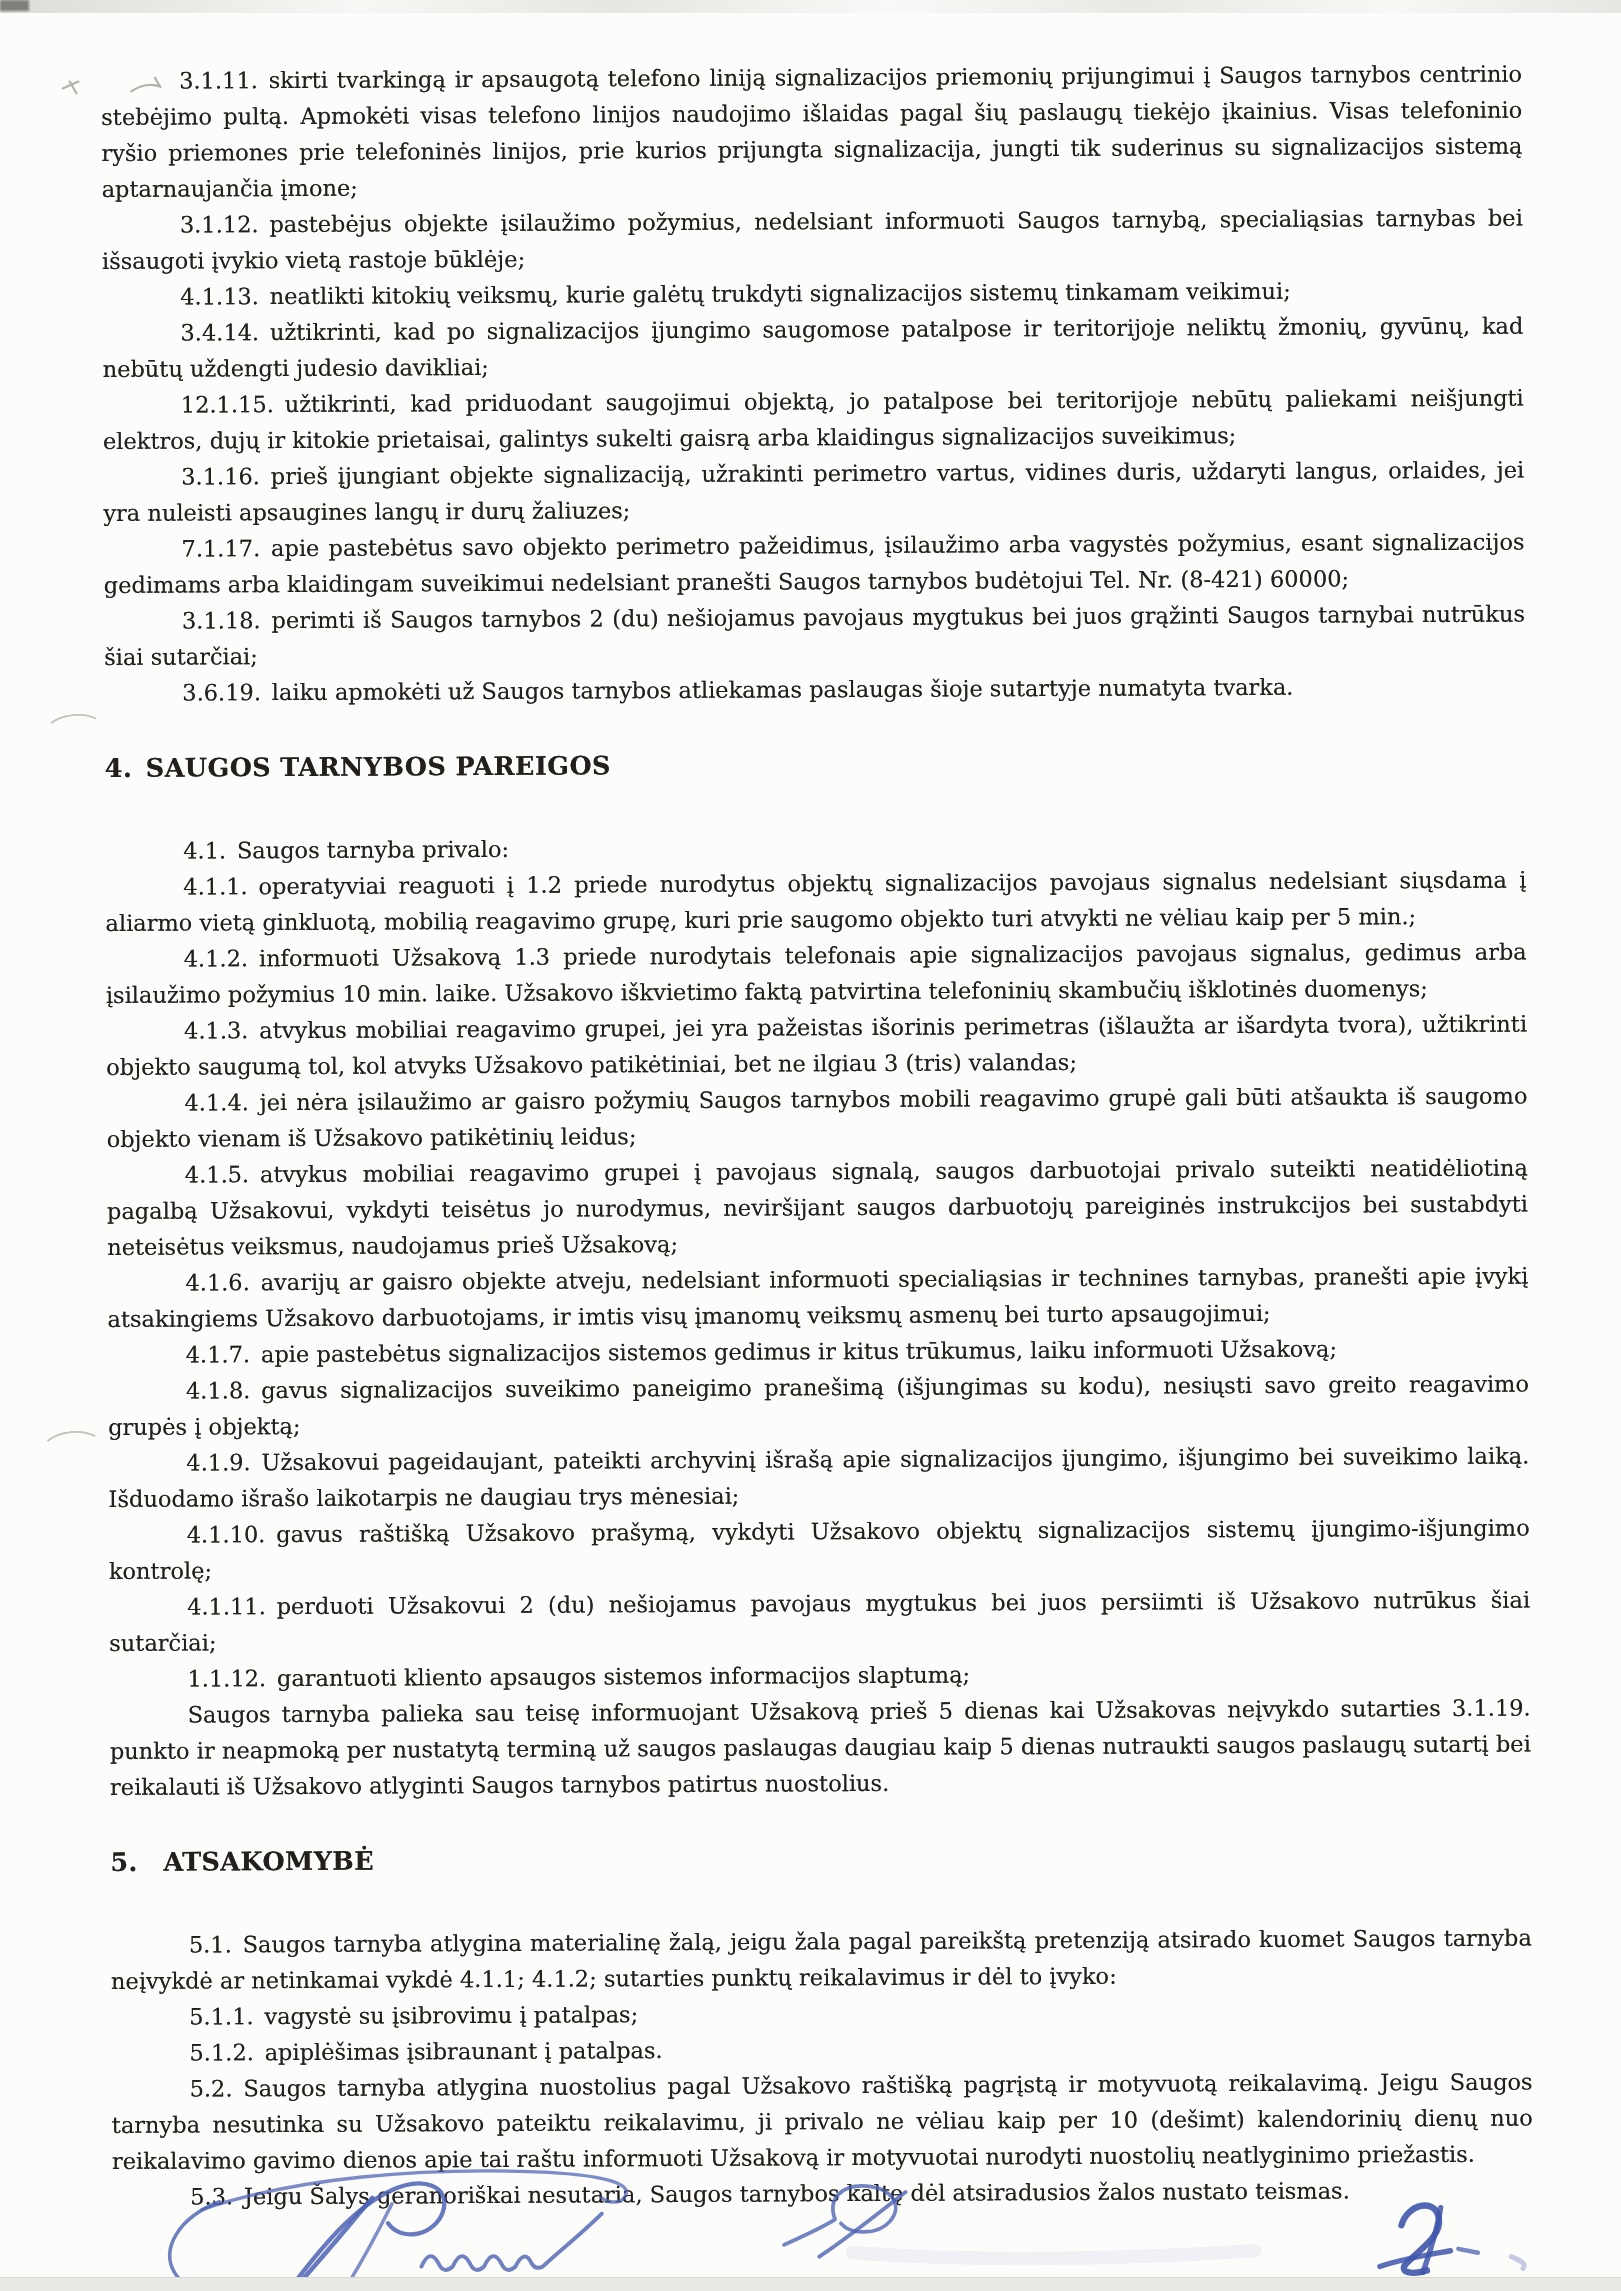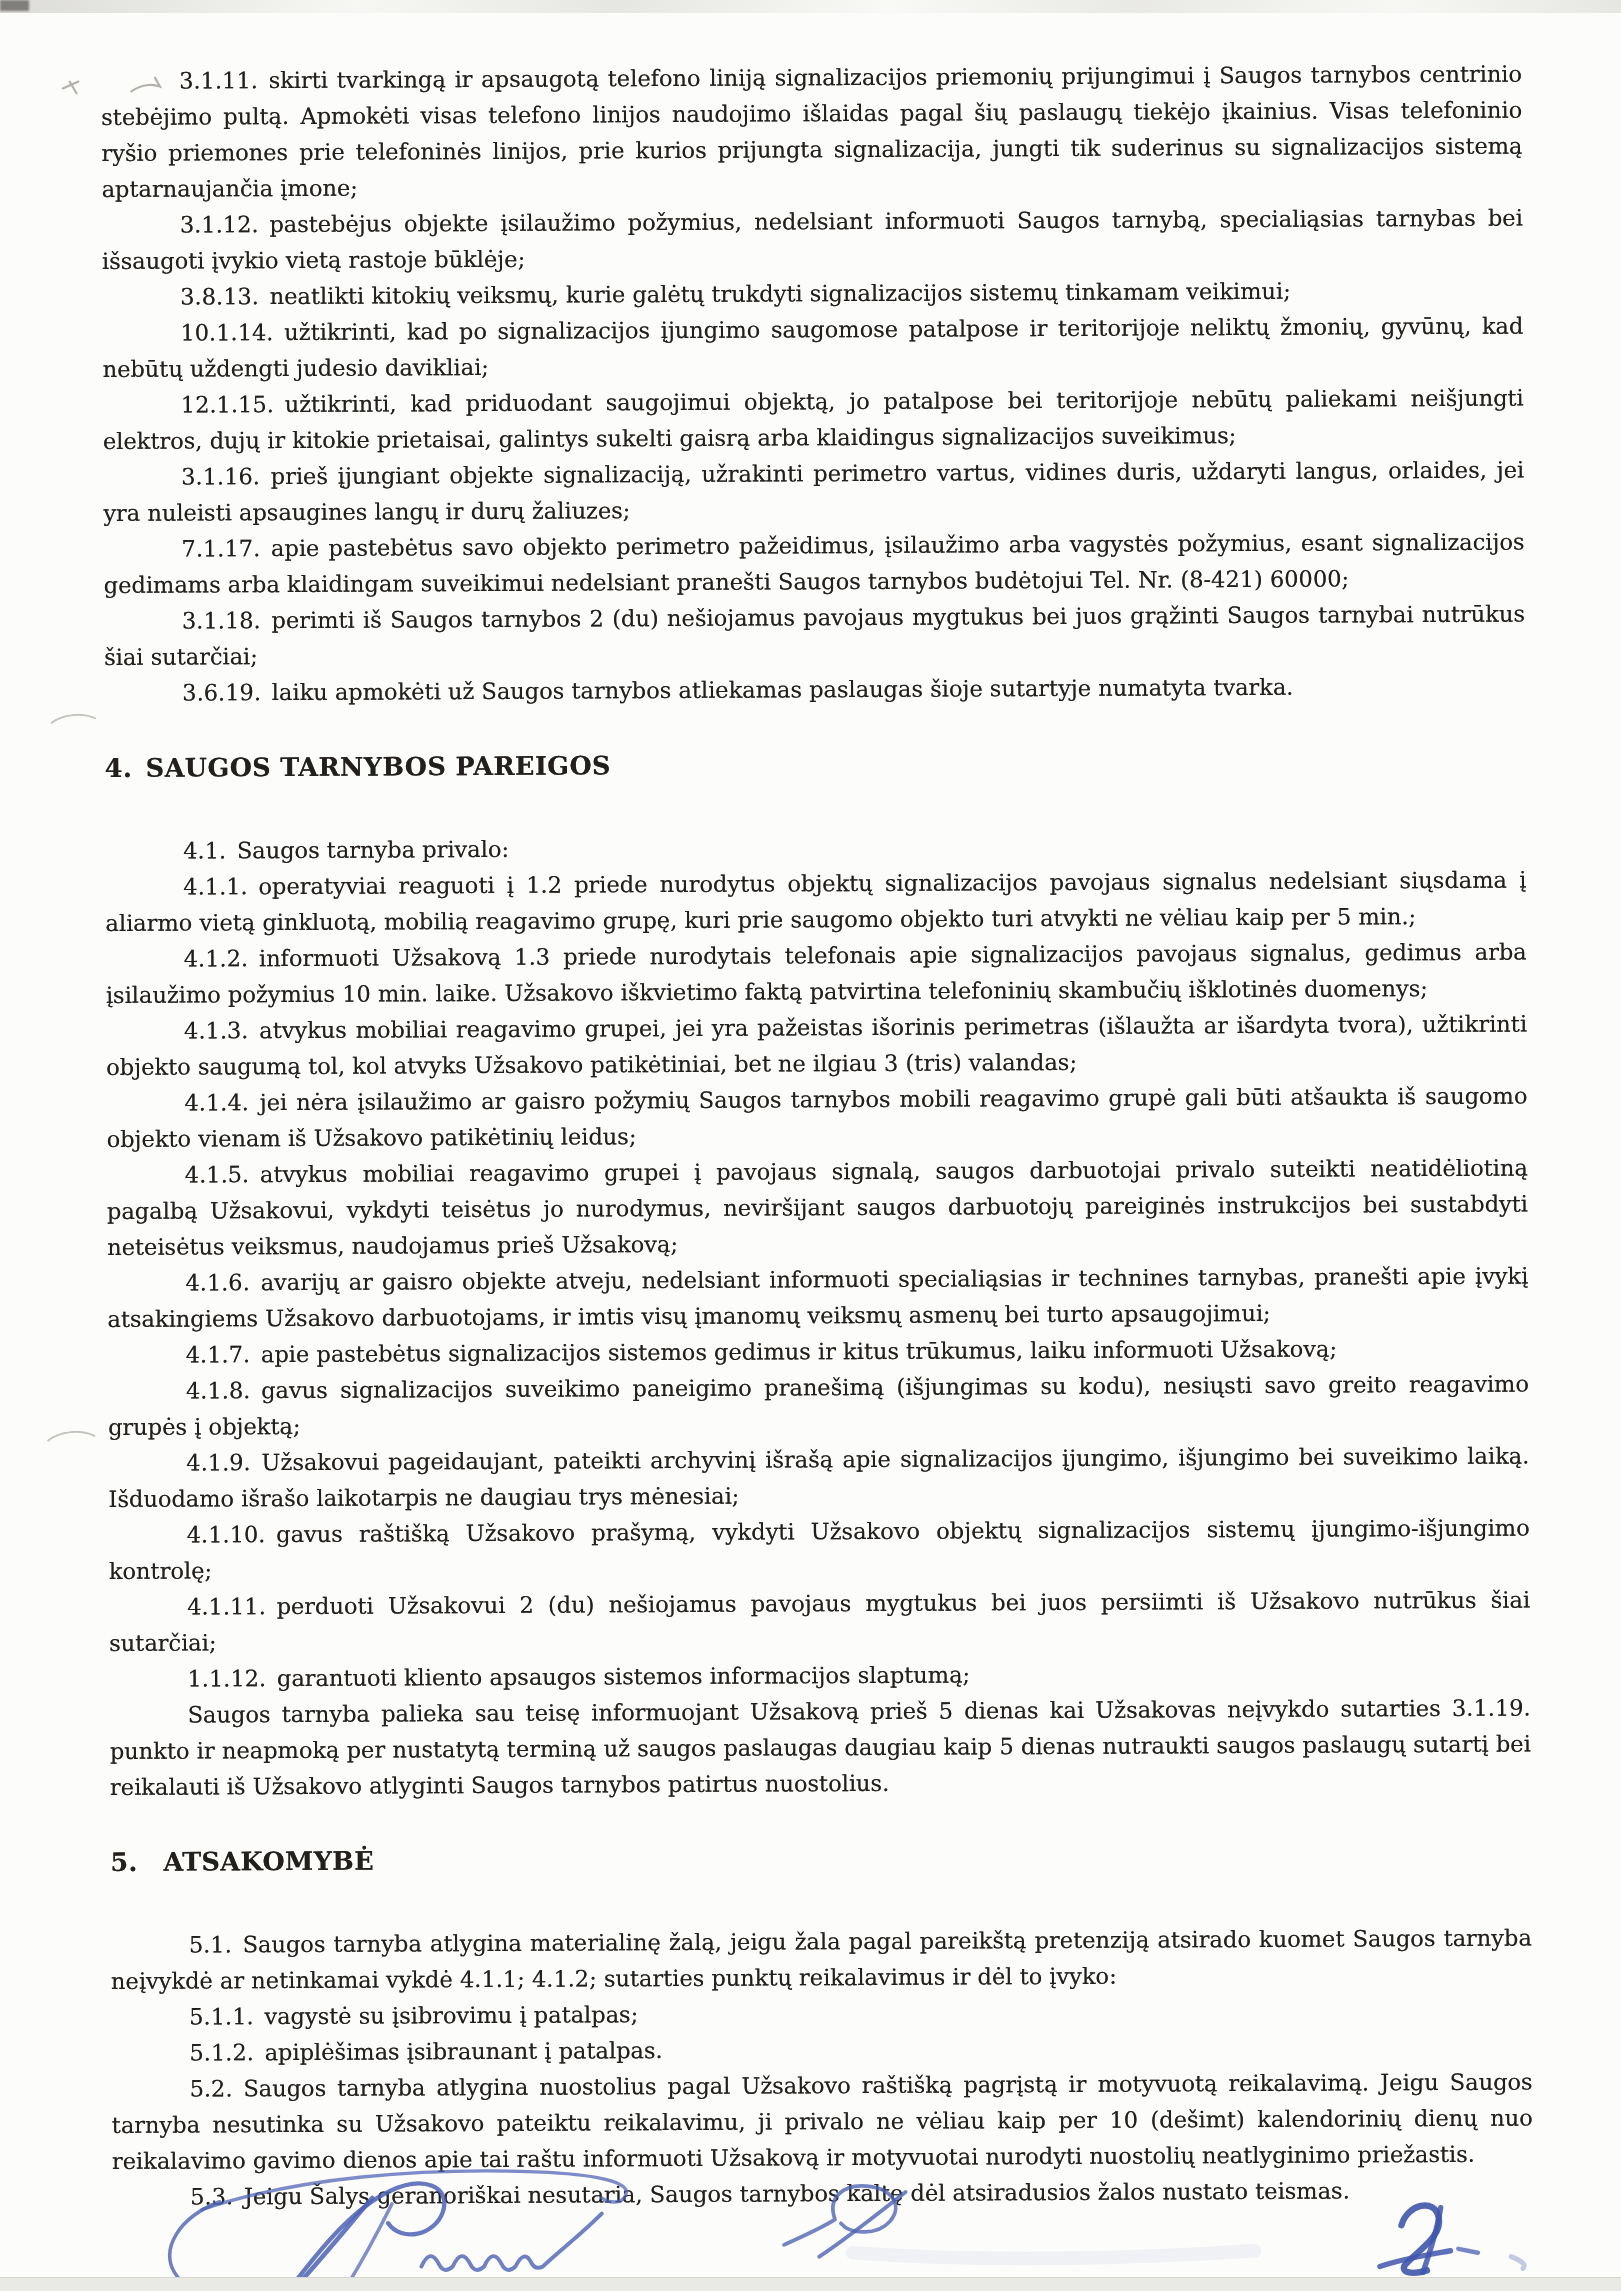--- a/index.html
+++ b/index.html
@@ -73,22 +73,22 @@
   <svg id="pencil-marks" class="overlay" width="255" height="118" viewBox="0 0 260 120">
     <g stroke="#9a988f" stroke-width="2.2" fill="none" stroke-linecap="round" opacity=".75">
       <path d="M 64,90 L 80,83 M 71,83 L 78,95"></path>
       <path d="M 134,93 C 144,86 155,85 163,88 L 158,79"></path>
     </g>
   </svg>
 
   <div class="content" id="document-body">
       <p class="para"><span class="c-num">3.1.11.</span><span class="c-text">skirti tvarkingą ir apsaugotą telefono liniją signalizacijos priemonių prijungimui į Saugos tarnybos centrinio stebėjimo pultą. Apmokėti visas telefono linijos naudojimo išlaidas pagal šių paslaugų tiekėjo įkainius. Visas telefoninio ryšio priemones prie telefoninės linijos, prie kurios prijungta signalizacija, jungti tik suderinus su signalizacijos sistemą aptarnaujančia įmone;</span></p>
       <p class="para"><span class="c-num">3.1.12.</span><span class="c-text">pastebėjus objekte įsilaužimo požymius, nedelsiant informuoti Saugos tarnybą, specialiąsias tarnybas bei išsaugoti įvykio vietą rastoje būklėje;</span></p>
-      <p class="para"><span class="c-num">3.8.13.</span><span class="c-text">neatlikti kitokių veiksmų, kurie galėtų trukdyti signalizacijos sistemų tinkamam veikimui;</span></p>
-      <p class="para"><span class="c-num">10.1.14.</span><span class="c-text">užtikrinti, kad po signalizacijos įjungimo saugomose patalpose ir teritorijoje neliktų žmonių, gyvūnų, kad nebūtų uždengti judesio davikliai;</span></p>
+      <p class="para"><span class="c-num">4.1.13.</span><span class="c-text">neatlikti kitokių veiksmų, kurie galėtų trukdyti signalizacijos sistemų tinkamam veikimui;</span></p>
+      <p class="para"><span class="c-num">3.4.14.</span><span class="c-text">užtikrinti, kad po signalizacijos įjungimo saugomose patalpose ir teritorijoje neliktų žmonių, gyvūnų, kad nebūtų uždengti judesio davikliai;</span></p>
       <p class="para"><span class="c-num">12.1.15.</span><span class="c-text">užtikrinti, kad priduodant saugojimui objektą, jo patalpose bei teritorijoje nebūtų paliekami neišjungti elektros, dujų ir kitokie prietaisai, galintys sukelti gaisrą arba klaidingus signalizacijos suveikimus;</span></p>
       <p class="para"><span class="c-num">3.1.16.</span><span class="c-text">prieš įjungiant objekte signalizaciją, užrakinti perimetro vartus, vidines duris, uždaryti langus, orlaides, jei yra nuleisti apsaugines langų ir durų žaliuzes;</span></p>
       <p class="para"><span class="c-num">7.1.17.</span><span class="c-text">apie pastebėtus savo objekto perimetro pažeidimus, įsilaužimo arba vagystės požymius, esant signalizacijos gedimams arba klaidingam suveikimui nedelsiant pranešti Saugos tarnybos budėtojui Tel. Nr. (8-421) 60000;</span></p>
       <p class="para"><span class="c-num">3.1.18.</span><span class="c-text">perimti iš Saugos tarnybos 2 (du) nešiojamus pavojaus mygtukus bei juos grąžinti Saugos tarnybai nutrūkus šiai sutarčiai;</span></p>
       <p class="para"><span class="c-num">3.6.19.</span><span class="c-text">laiku apmokėti už Saugos tarnybos atliekamas paslaugas šioje sutartyje numatyta tvarka.</span></p>
       <div class="heading"><span class="h-num">4.</span><span class="h-title">SAUGOS TARNYBOS PAREIGOS</span></div>
       <p class="para"><span class="c-num">4.1.</span><span class="c-text">Saugos tarnyba privalo:</span></p>
       <p class="para"><span class="c-num">4.1.1.</span><span class="c-text">operatyviai reaguoti į 1.2 priede nurodytus objektų signalizacijos pavojaus signalus nedelsiant siųsdama į aliarmo vietą ginkluotą, mobilią reagavimo grupę, kuri prie saugomo objekto turi atvykti ne vėliau kaip per 5 min.;</span></p>
       <p class="para"><span class="c-num">4.1.2.</span><span class="c-text">informuoti Užsakovą 1.3 priede nurodytais telefonais apie signalizacijos pavojaus signalus, gedimus arba įsilaužimo požymius 10 min. laike. Užsakovo iškvietimo faktą patvirtina telefoninių skambučių išklotinės duomenys;</span></p>
       <p class="para"><span class="c-num">4.1.3.</span><span class="c-text">atvykus mobiliai reagavimo grupei, jei yra pažeistas išorinis perimetras (išlaužta ar išardyta tvora), užtikrinti objekto saugumą tol, kol atvyks Užsakovo patikėtiniai, bet ne ilgiau 3 (tris) valandas;</span></p>

